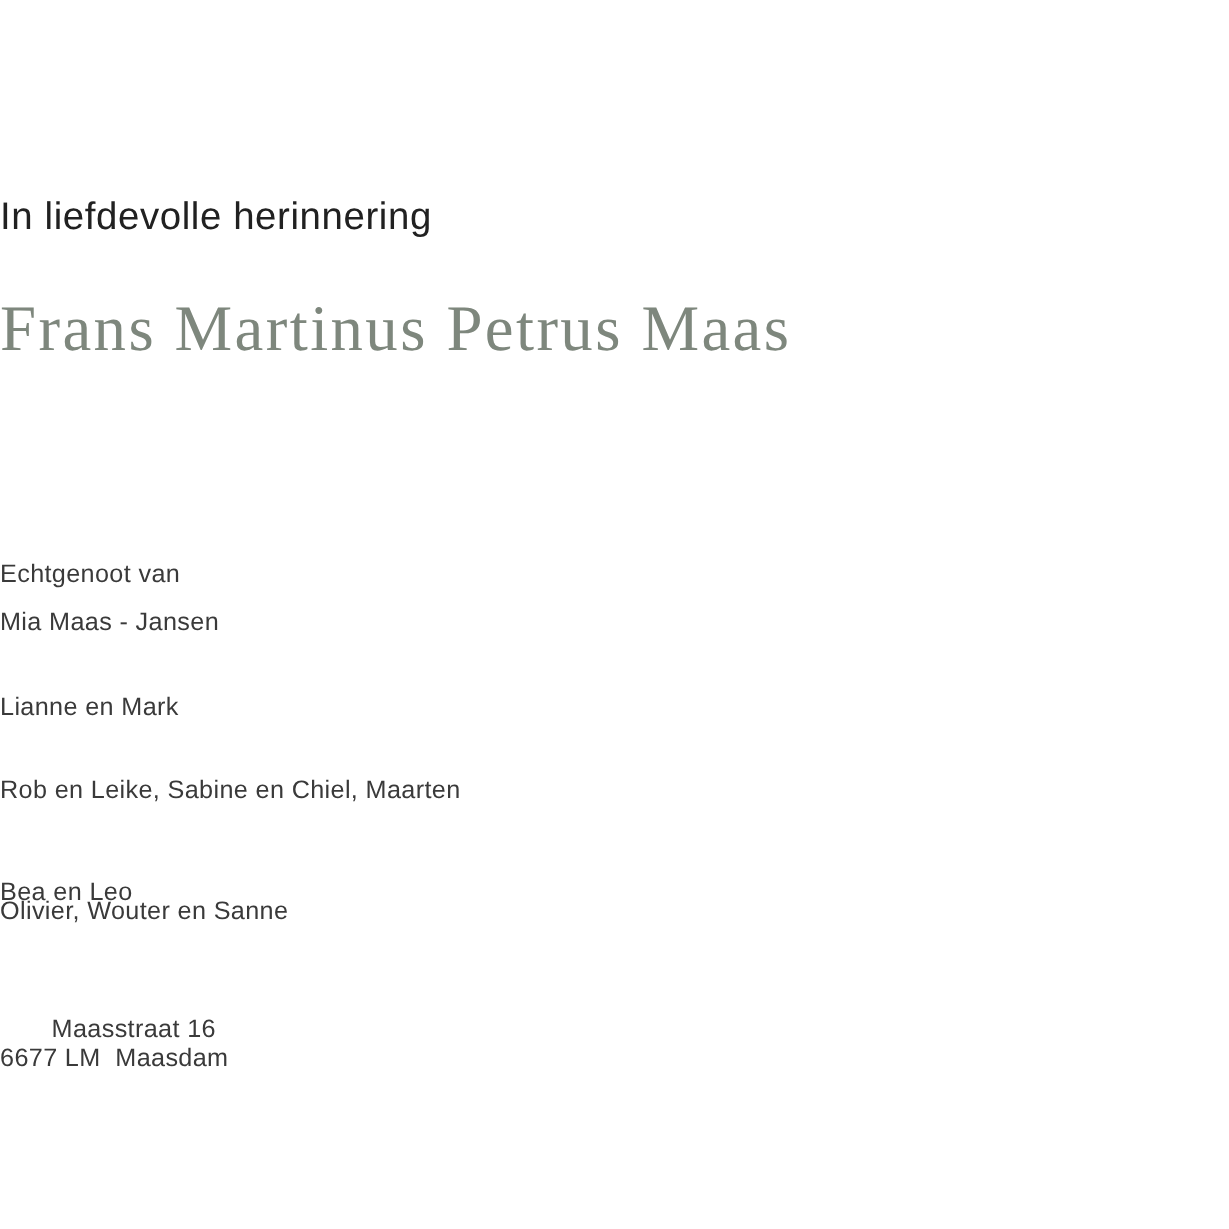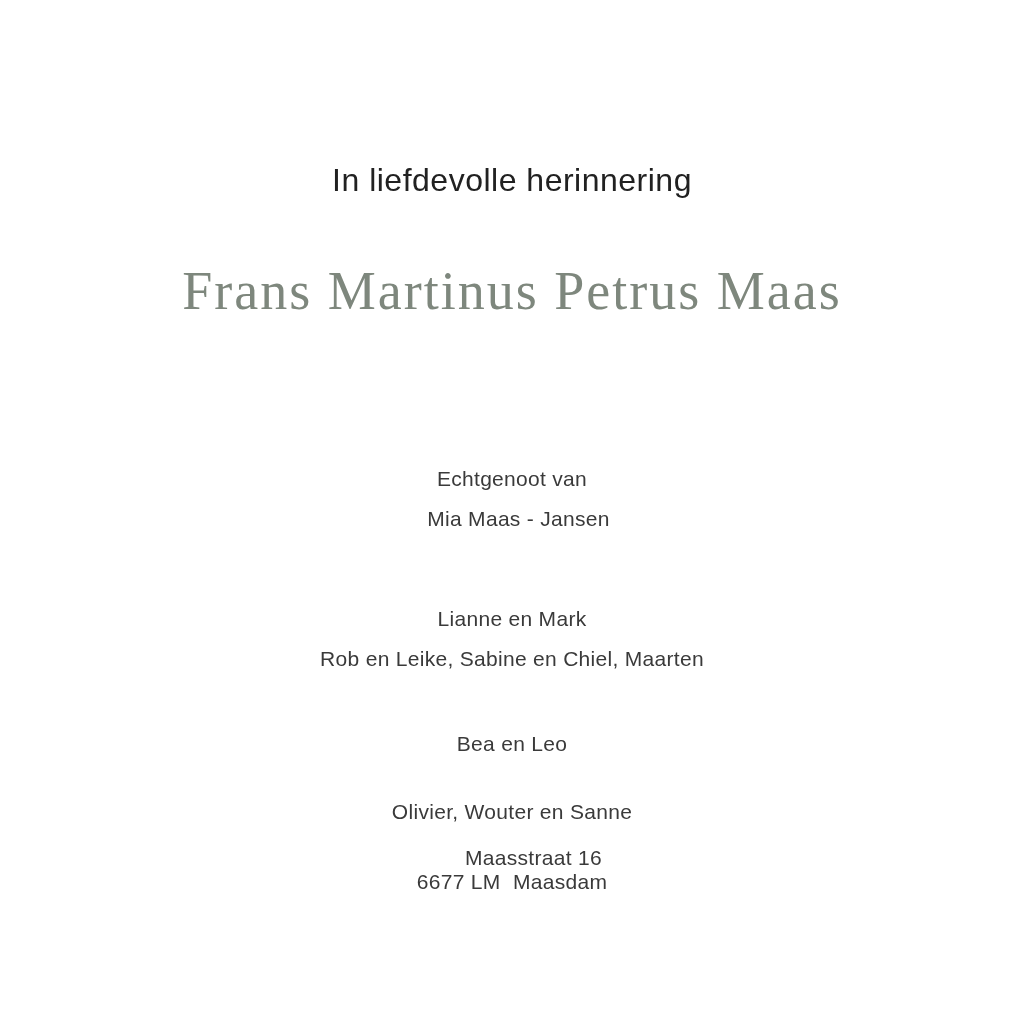--- a/index.html
+++ b/index.html
@@ -12,32 +12,31 @@
     width: 1024px;
     height: 1024px;
     background: #ffffff;
     font-family: "Liberation Sans", sans-serif;
     overflow: hidden;
   }
   .line {
     position: absolute;
     left: 0;
     right: 0;
-    text-align: center;
     white-space: pre;
   }
   .title {
     top: 162px;
     font-size: 32px;
     font-weight: 300;
     color: #212121;
     letter-spacing: 0.5px;
   }
   .deceased-name {
-    top: 260px;
+    top: 243px;
     font-family: "Liberation Serif", "DejaVu Serif", serif;
     font-size: 54px;
     font-weight: 400;
     color: #7e877d;
     letter-spacing: 2px;
   }
   .dates {
     top: 357px;
     font-size: 22px;
     font-weight: 300;
@@ -48,25 +47,25 @@
     padding: 0 14px;
     color: #6d7076;
   }
   .body-line {
     font-size: 21px;
     font-weight: 300;
     color: #3a3a3a;
     letter-spacing: 0.3px;
   }
   .l-echtgenoot { top: 467px; }
-  .l-mia        { top: 507px; padding-left: 13px; }
-  .l-lianne     { top: 578px; margin-top: 29px; }
+  .l-mia        { top: 507px; }
+  .l-lianne     { top: 578px; }
   .l-rob        { top: 647px; }
   .l-bea        { top: 732px; }
-  .l-olivier    { top: 800px; }
+  .l-olivier    { top: 748px; }
   .l-street     { top: 846px; margin-left: 43px; }
   .l-postcode   { top: 870px; }
 </style>
 </head>
 <body>
 
 <div class="card">
 
   <div class="line title">In liefdevolle herinnering</div>
 

